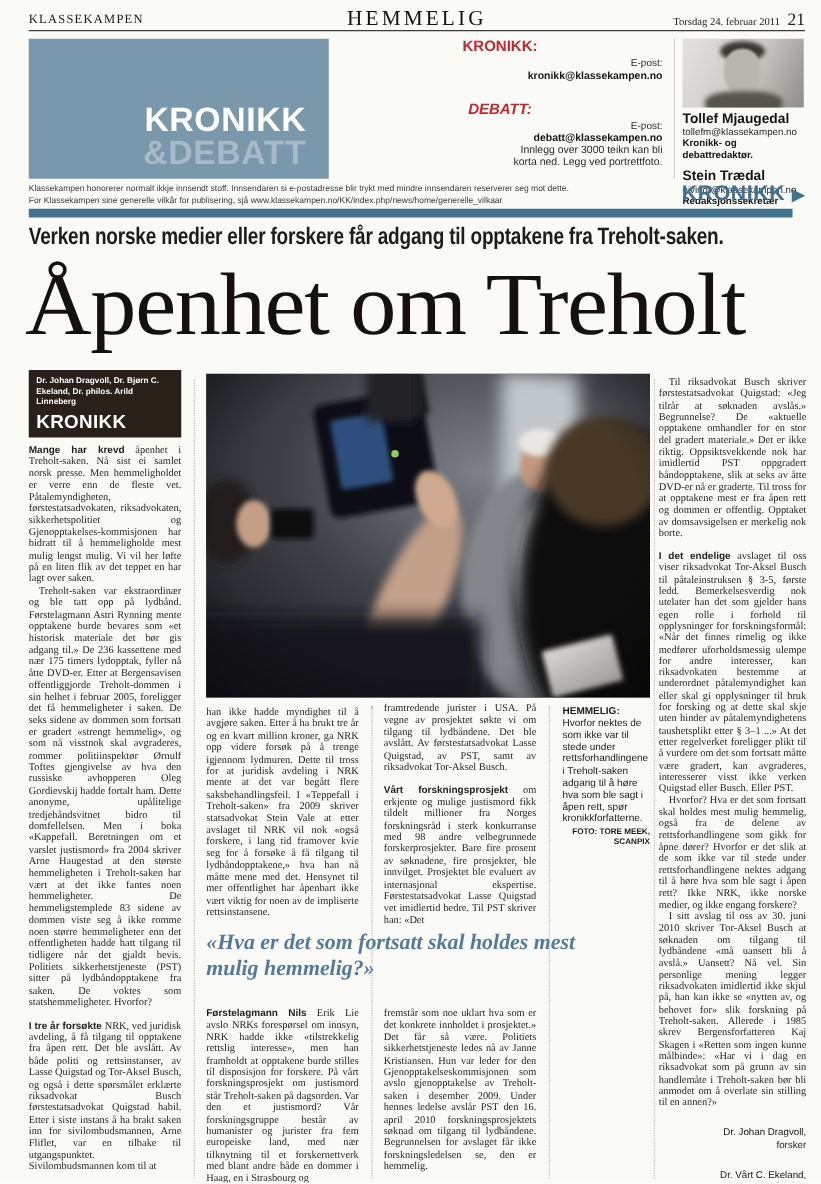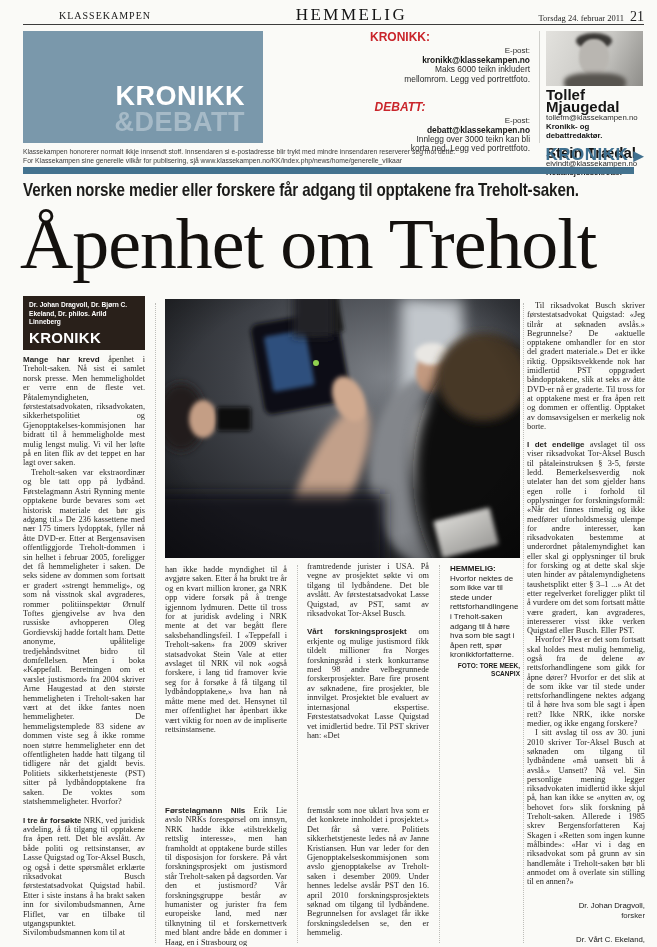--- a/index.html
+++ b/index.html
@@ -1,20 +1,20 @@
 <!DOCTYPE html>
 <html lang="nb"><head>
 <meta charset="utf-8">
 <style>
   html,body{margin:0;padding:0;}
   .page{position:relative;width:657px;height:947px;background:#fafaf7;overflow:hidden;
         font-family:"Liberation Sans",sans-serif;color:#1f1d1b;}
   
   .masthead{position:absolute;left:23px;top:5px;right:13px;height:18px;
-            font-family:"Liberation Serif",serif;margin-left:36px;}
+            font-family:"Liberation Serif",serif;}
   .mh-brand{position:absolute;left:0;top:5px;font-size:10px;letter-spacing:1px;color:#171717;}
   .mh-section{position:absolute;left:50%;transform:translateX(-50%);top:0;font-size:17px;letter-spacing:2.5px;color:#141414;}
   .mh-right{position:absolute;right:0;top:4px;font-size:8.5px;color:#222;}
   .mh-page{font-size:14px;margin-left:6px;}
   .mh-rule{position:absolute;left:23px;right:13px;top:24px;border-top:1px solid #3c3c3c;}
   
   .banner{position:absolute;left:23px;top:31px;width:240px;height:112px;background:#7a98ab;
           display:flex;flex-direction:column;justify-content:flex-end;align-items:flex-end;
           padding:0 18px 8px 0;box-sizing:border-box;}
   .banner-l1{font-weight:bold;font-size:27px;line-height:26px;color:#ffffff;letter-spacing:0.5px;}
@@ -24,21 +24,21 @@
   .c-label{font-size:8px;color:#2b2b2b;margin-top:2px;}
   .c-email{font-size:8.4px;font-weight:bold;color:#161616;}
   .c-note{font-size:8.4px;line-height:9.8px;color:#2b2b2b;width:128px;margin-left:auto;}
   .c-gap{margin-top:15px;font-style:italic;}
   .topsep{position:absolute;left:539px;top:31px;height:112px;border-left:1px solid #cfcfcb;}
   .editors{position:absolute;left:546px;top:31px;width:100px;}
   .editor-photo{position:relative;width:97px;height:55px;background:linear-gradient(115deg,#e3e2de 0%,#c9c8c4 55%,#8e8d89 100%);overflow:hidden;}
   .ep-hair{position:absolute;left:30px;top:2px;width:36px;height:16px;background:#3b3936;border-radius:50%;filter:blur(1.5px);}
   .ep-face{position:absolute;left:33px;top:8px;width:30px;height:36px;background:#b9b6b1;border-radius:46%;filter:blur(1px);}
   .ep-torso{position:absolute;left:18px;top:42px;width:62px;height:20px;background:#57544f;border-radius:40%;filter:blur(2px);}
-  .ed-name{font-size:15px;font-weight:bold;line-height:12px;margin-top:3px;color:#151515;}
+  .ed-name{font-size:11px;font-weight:bold;line-height:12px;margin-top:3px;color:#151515;}
   .ed-mail{font-size:7.8px;line-height:9px;color:#2b2b2b;}
   .ed-role{font-size:7.8px;line-height:9px;font-weight:bold;color:#151515;}
   .ed2{margin-top:7px;}
   
   .notice{position:absolute;left:23px;top:148px;width:440px;font-size:6.8px;line-height:8.8px;color:#3a3a3a;}
   .debatt-flag{position:absolute;right:13px;top:145px;font-size:17px;font-weight:bold;color:#40708f;letter-spacing:0.5px;}
   .flag-arrow{font-size:13px;}
   .bluebar{position:absolute;left:23px;top:167px;width:611px;height:7px;background:#44738f;}
   
   .standfirst{position:absolute;left:23px;top:179px;font-size:19px;font-weight:bold;color:#1c1c1a;
@@ -101,21 +101,20 @@
 
   <div class="banner">
     <div class="banner-l1">KRONIKK</div>
     <div class="banner-l2">&amp;DEBATT</div>
   </div>
 
   <div class="contact">
     <div class="c-head">KRONIKK:</div>
     <div class="c-label">E-post:</div>
     <div class="c-email">kronikk@klassekampen.no</div>
-    <div class="c-note">Maks 6000 teikn inkludert mellomrom. Legg ved portrettfoto.</div>
     <div class="c-head c-gap">DEBATT:</div>
     <div class="c-label">E-post:</div>
     <div class="c-email">debatt@klassekampen.no</div>
     <div class="c-note">Innlegg over 3000 teikn kan bli korta ned. Legg ved portrettfoto.</div>
   </div>
 
   <div class="topsep"></div>
 
   <div class="editors">
     <div class="editor-photo">
@@ -200,20 +199,21 @@
   <div class="col col1">
     <p class="para"><span class="lead">Mange har krevd</span><span> åpenhet i Treholt-saken. Nå sist ei samlet norsk presse. Men hemmeligholdet er verre enn de fleste vet. Påtalemyndigheten, førstestatsadvokaten, riksadvokaten, sikkerhetspolitiet og Gjenopptakelses-kommisjonen har bidratt til å hemmeligholde mest mulig lengst mulig. Vi vil her løfte på en liten flik av det teppet en har lagt over saken.</span></p>
     <p class="indent"><span>Treholt-saken var ekstraordinær og ble tatt opp på lydbånd. Førstelagmann Astri Rynning mente opptakene burde bevares som «et historisk materiale det bør gis adgang til.» De 236 kassettene med nær 175 timers lydopptak, fyller nå åtte DVD-er. Etter at Bergensavisen offentliggjorde Treholt-dommen i sin helhet i februar 2005, foreligger det få hemmeligheter i saken. De seks sidene av dommen som fortsatt er gradert «strengt hemmelig», og som nå visstnok skal avgraderes, rommer politiinspektør Ørnulf Toftes gjengivelse av hva den russiske avhopperen Oleg Gordievskij hadde fortalt ham. Dette anonyme, upålitelige tredjehåndsvitnet bidro til domfellelsen. Men i boka «Kappefall. Beretningen om et varslet justismord» fra 2004 skriver Arne Haugestad at den største hemmeligheten i Treholt-saken har vært at det ikke fantes noen hemmeligheter. De hemmeligstemplede 83 sidene av dommen viste seg å ikke romme noen større hemmeligheter enn det offentligheten hadde hatt tilgang til tidligere når det gjaldt bevis. Politiets sikkerhetstjeneste (PST) sitter på lydbåndopptakene fra saken. De voktes som statshemmeligheter. Hvorfor?</span></p>
     <p class="sub"><span class="lead">I tre år forsøkte</span><span> NRK, ved juridisk avdeling, å få tilgang til opptakene fra åpen rett. Det ble avslått. Av både politi og rettsinstanser, av Lasse Quigstad og Tor-Aksel Busch, og også i dette spørsmålet erklærte riksadvokat Busch førstestatsadvokat Quigstad habil. Etter i siste instans å ha brakt saken inn for sivilombudsmannen, Arne Fliflet, var en tilbake til utgangspunktet. Sivilombudsmannen kom til at</span></p>
   </div>
 
   <div class="col col2a">
     <p><span>han ikke hadde myndighet til å avgjøre saken. Etter å ha brukt tre år og en kvart million kroner, ga NRK opp videre forsøk på å trenge igjennom lydmuren. Dette til tross for at juridisk avdeling i NRK mente at det var begått flere saksbehandlingsfeil. I «Teppefall i Treholt-saken» fra 2009 skriver statsadvokat Stein Vale at etter avslaget til NRK vil nok «også forskere, i lang tid framover kvie seg for å forsøke å få tilgang til lydbåndopptakene,» hva han nå måtte mene med det. Hensynet til mer offentlighet har åpenbart ikke vært viktig for noen av de impliserte rettsinstansene.</span></p>
   </div>
 
+  <div class="pullquote">«Hva er det som fortsatt skal holdes mest mulig hemmelig?»</div>
 
   <div class="col col2b">
     <p><span class="lead">Førstelagmann Nils</span><span> Erik Lie avslo NRKs forespørsel om innsyn, NRK hadde ikke «tilstrekkelig rettslig interesse», men han framholdt at opptakene burde stilles til disposisjon for forskere. På vårt forskningsprosjekt om justismord står Treholt-saken på dagsorden. Var den et justismord? Vår forskningsgruppe består av humanister og jurister fra fem europeiske land, med nær tilknytning til et forskernettverk med blant andre både en dommer i Haag, en i Strasbourg og</span></p>
   </div>
 
   <div class="col col3a">
     <p><span>framtredende jurister i USA. På vegne av prosjektet søkte vi om tilgang til lydbåndene. Det ble avslått. Av førstestatsadvokat Lasse Quigstad, av PST, samt av riksadvokat Tor-Aksel Busch.</span></p>
     <p class="sub"><span class="lead">Vårt forskningsprosjekt</span><span> om erkjente og mulige justismord fikk tildelt millioner fra Norges forskningsråd i sterk konkurranse med 98 andre velbegrunnede forskerprosjekter. Bare fire prosent av søknadene, fire prosjekter, ble innvilget. Prosjektet ble evaluert av internasjonal ekspertise. Førstestatsadvokat Lasse Quigstad vet imidlertid bedre. Til PST skriver han: «Det</span></p>
   </div>
 

